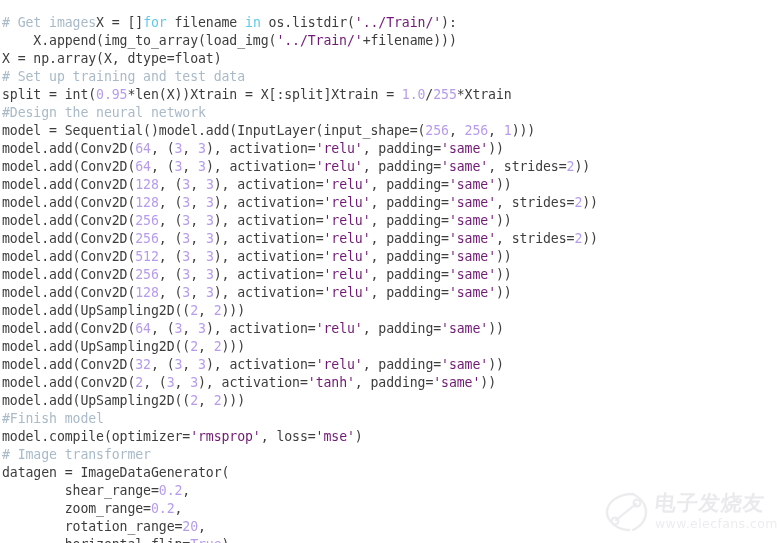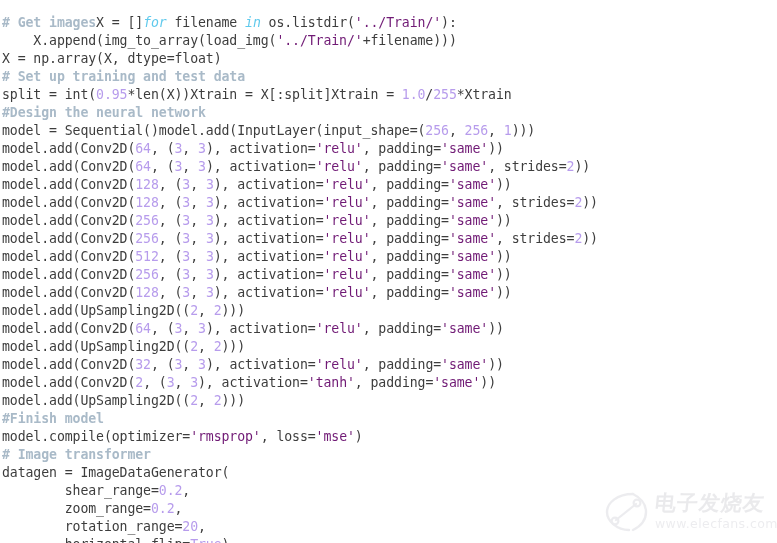--- a/index.html
+++ b/index.html
@@ -28,22 +28,22 @@
     white-space: pre;
     color: #3d3d3d;
     letter-spacing: -0.1px;
   }
   .code-line {
     height: 18px;
     white-space: pre;
   }
   
   .tok-plain   { color: #3d3d3d; }
-  .tok-comment { color: #a9bac8; font-weight: bold; }
-  .tok-keyword { color: #5fc9ec; font-style: italic; }
+  .tok-comment { color: #a9bac8; }
+  .tok-keyword { color: #5fc9ec; }
   .tok-string  { color: #701a75; }
   .tok-number  { color: #b79cec; text-align: center; }
 
   
   #watermark {
     position: absolute;
     right: 6px;
     bottom: 4px;
     width: 168px;
     height: 54px;

